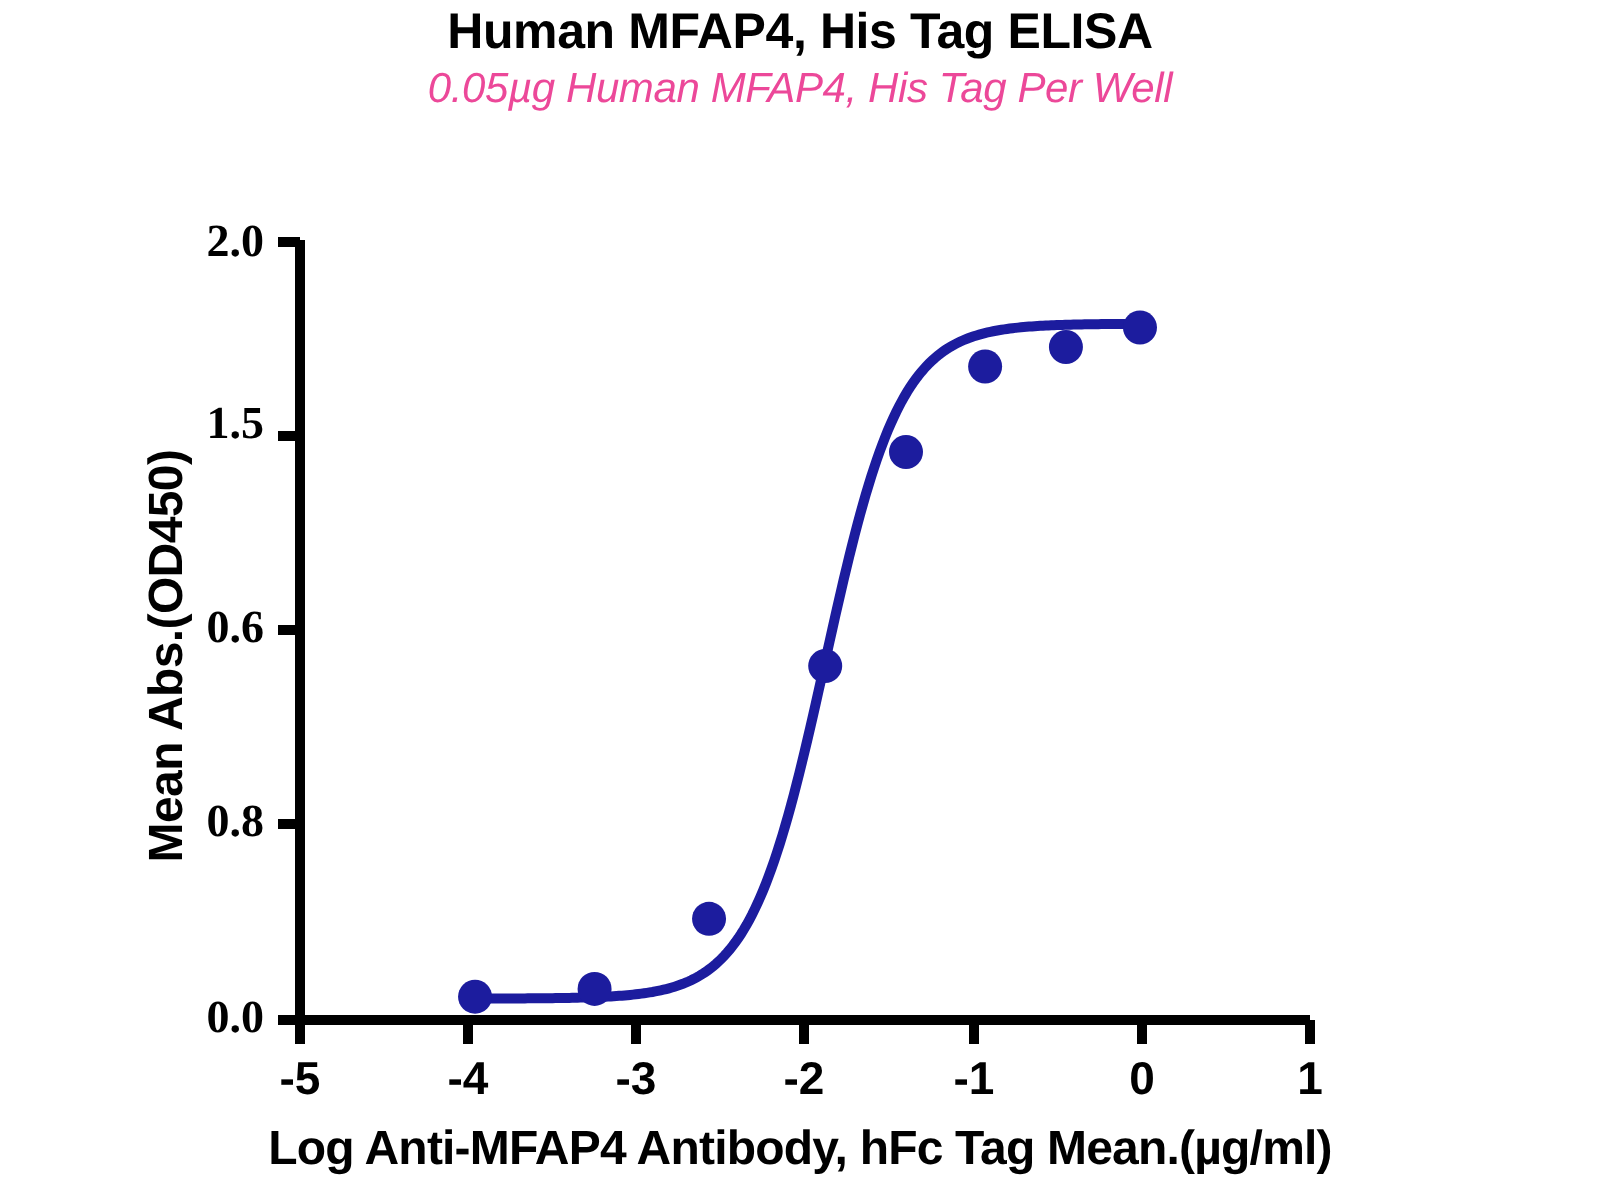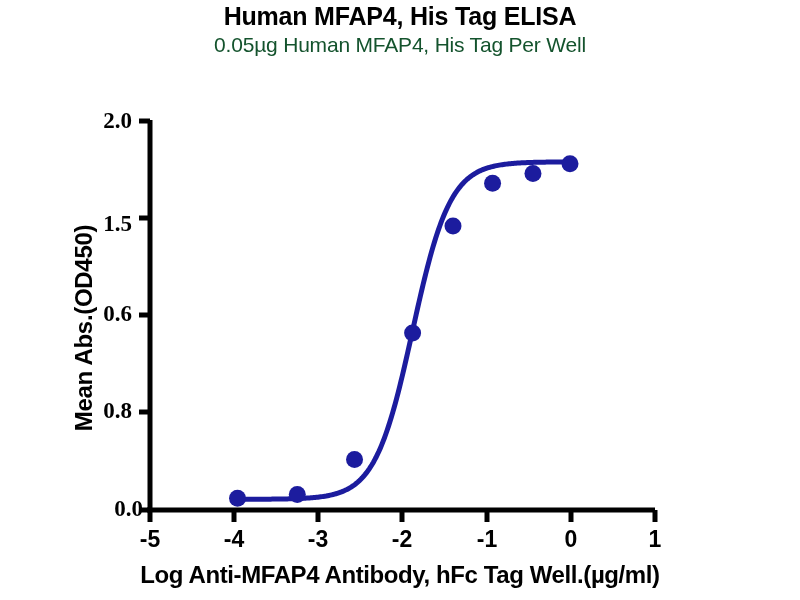--- a/index.html
+++ b/index.html
@@ -31,22 +31,23 @@
     letter-spacing: -0.2px;
   }
   #chart-subtitle {
     position: absolute;
     left: 0;
     top: 33px;
     width: 800px;
     text-align: center;
     font-size: 21px;
     font-weight: normal;
-    color: #14532d;
+    color: #ec4899;
     letter-spacing: -0.2px;
+    font-style: italic;
   }
   #plot-svg {
     position: absolute;
     left: 0;
     top: 0;
   }
   #y-axis-title {
     position: absolute;
     left: -116px;
     top: 314px;
@@ -89,27 +90,27 @@
 </style>
 </head>
 <body>
 
 <div id="figure">
 
   <div id="chart-title">Human MFAP4, His Tag ELISA</div>
   <div id="chart-subtitle">0.05µg Human MFAP4, His Tag Per Well</div>
 
   <div id="y-axis-title">Mean Abs.(OD450)</div>
-  <div id="x-axis-title">Log Anti-MFAP4 Antibody, hFc Tag Well.(µg/ml)</div>
+  <div id="x-axis-title">Log Anti-MFAP4 Antibody, hFc Tag Mean.(µg/ml)</div>
 
   <div class="tick-label ytick-label" style="left:62px; top:108px;">2.0</div>
-  <div class="tick-label ytick-label" style="left:62px; top:211px;">1.5</div>
+  <div class="tick-label ytick-label" style="left:62px; top:199px;">1.5</div>
   <div class="tick-label ytick-label" style="left:62px; top:301px;">0.6</div>
   <div class="tick-label ytick-label" style="left:62px; top:398px;">0.8</div>
-  <div class="tick-label ytick-label" style="left:73px; top:496px;">0.0</div>
+  <div class="tick-label ytick-label" style="left:62px; top:496px;">0.0</div>
 
   <div class="tick-label xtick-label" style="left:120px; top:526px;">-5</div>
   <div class="tick-label xtick-label" style="left:204px; top:526px;">-4</div>
   <div class="tick-label xtick-label" style="left:288px; top:526px;">-3</div>
   <div class="tick-label xtick-label" style="left:372px; top:526px;">-2</div>
   <div class="tick-label xtick-label" style="left:457px; top:526px;">-1</div>
   <div class="tick-label xtick-label" style="left:541px; top:526px;">0</div>
   <div class="tick-label xtick-label" style="left:625px; top:526px;">1</div>
 
   <svg id="plot-svg" width="800" height="600">

